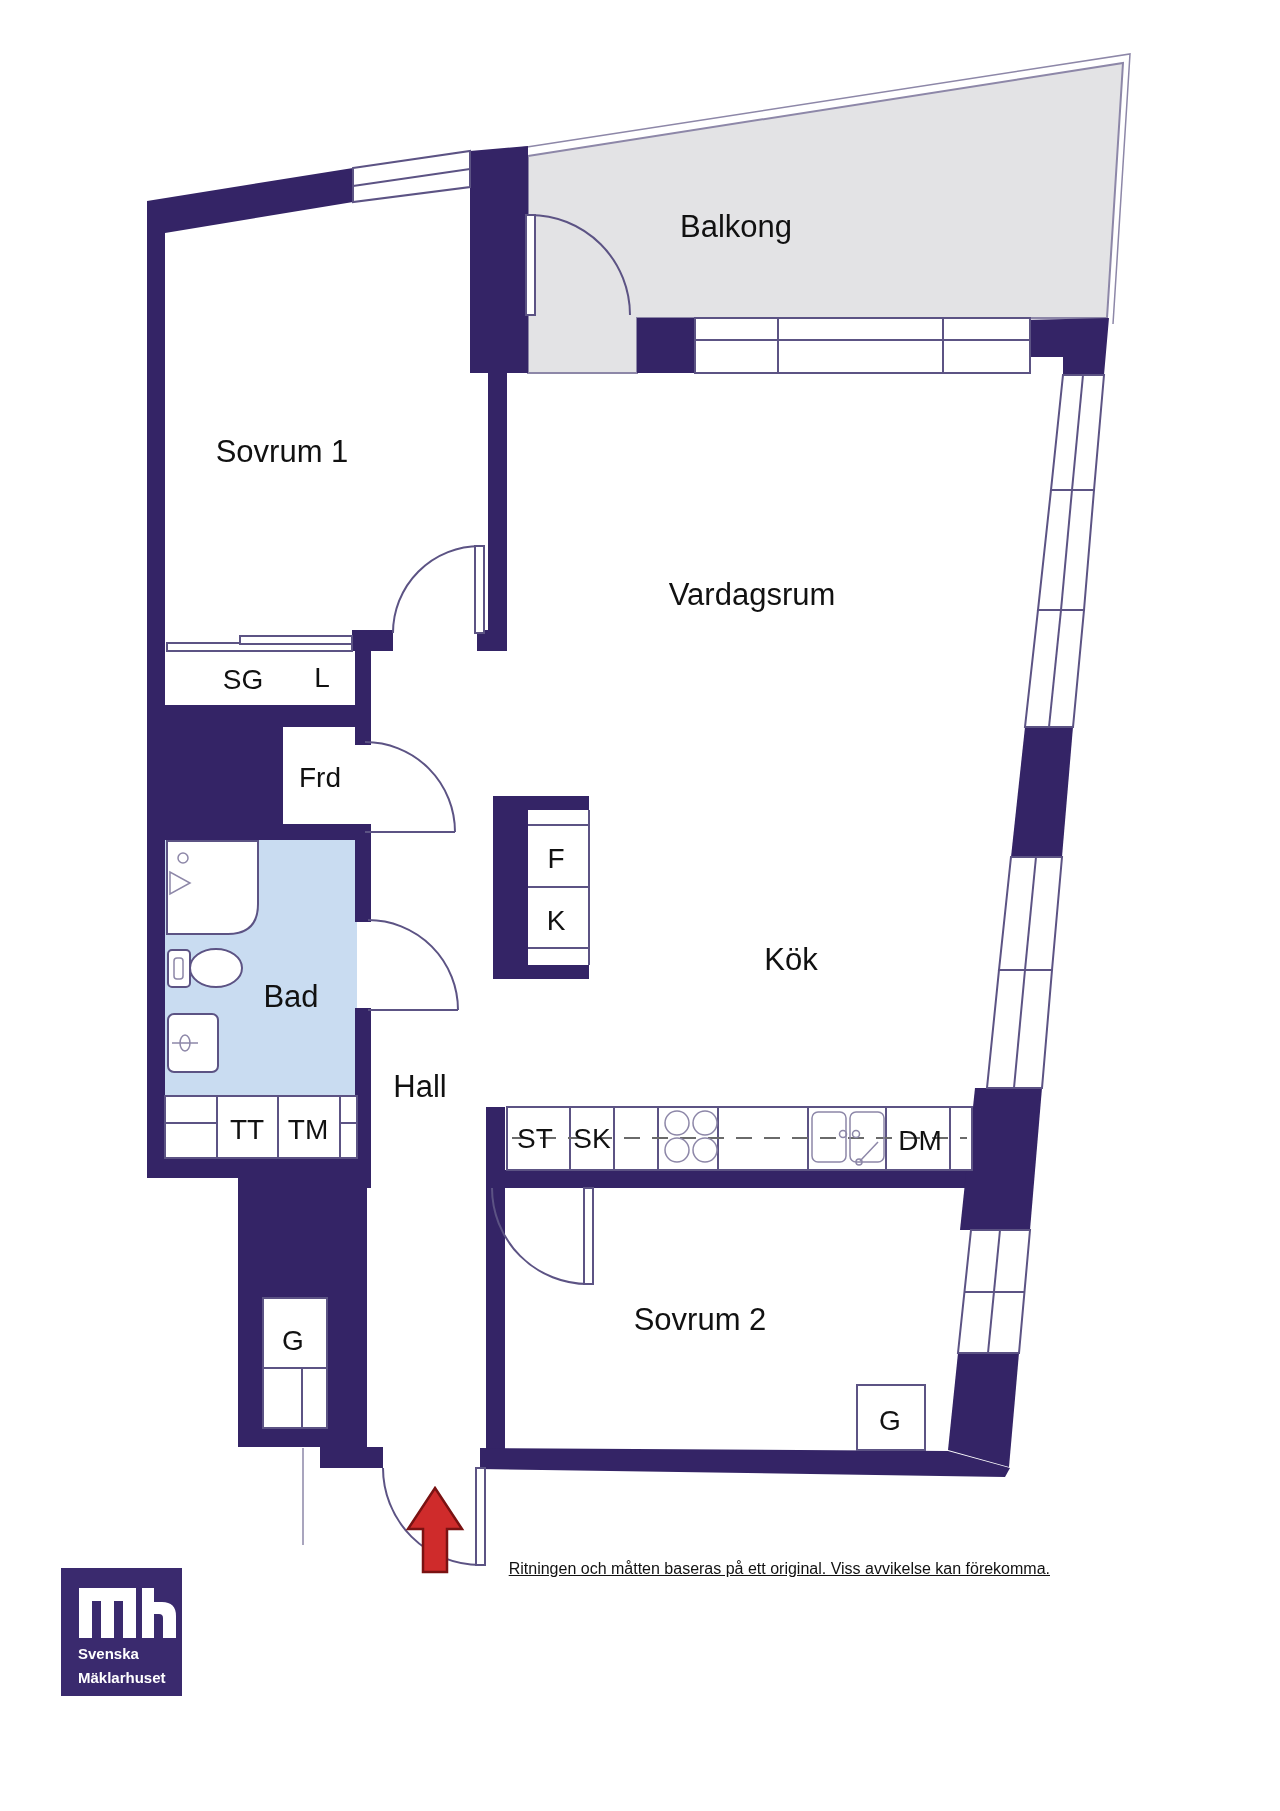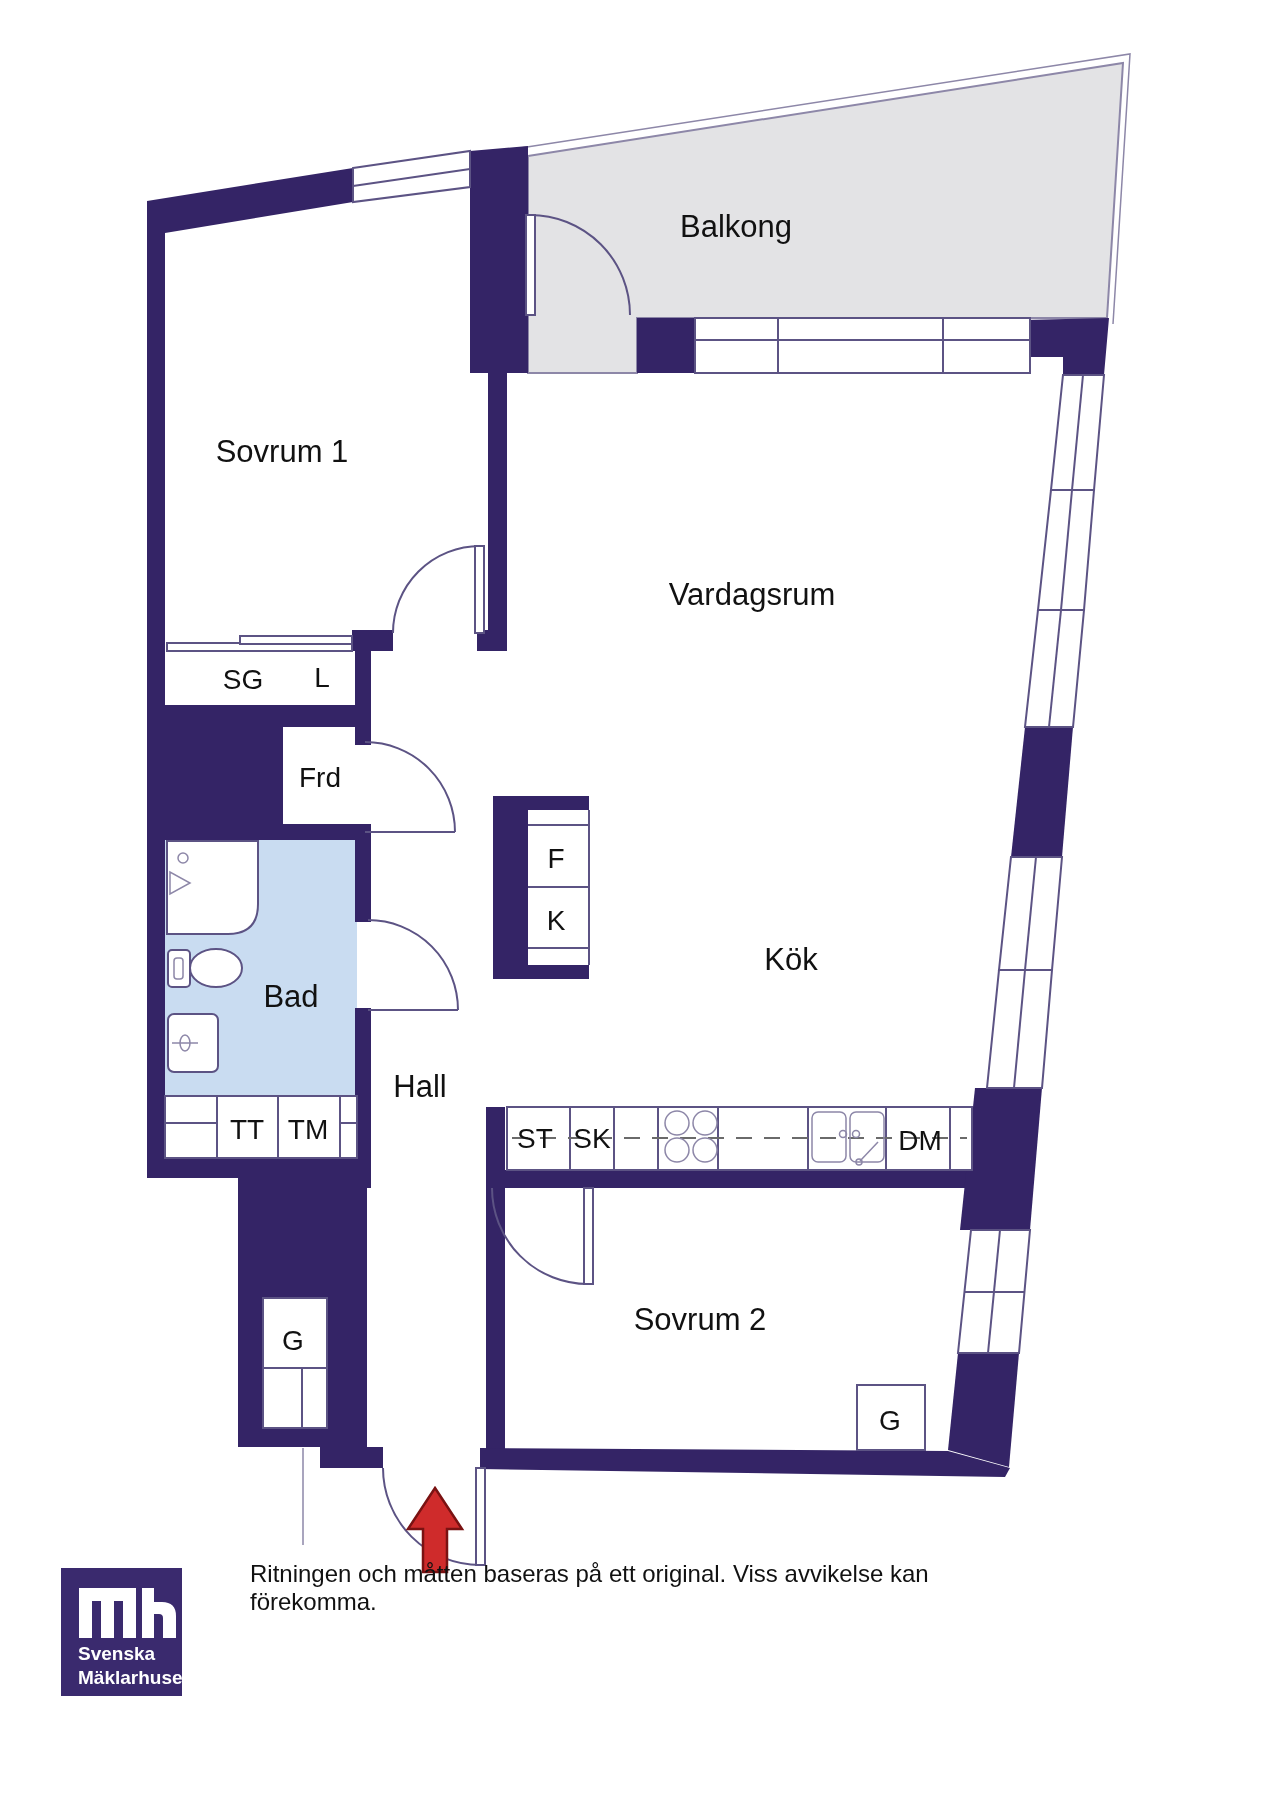--- a/index.html
+++ b/index.html
@@ -10,25 +10,25 @@
   .thin{stroke:#5c5384;stroke-width:2;fill:none;}
   .thin-light{stroke:#8d87a8;stroke-width:1.5;fill:none;}
   .white{fill:#ffffff;stroke:#5c5384;stroke-width:2;}
   .balc{fill:#e3e3e5;stroke:#8d87a8;stroke-width:2;}
   .bath{fill:#c9dcf1;stroke:none;}
   .fixture{fill:#ffffff;stroke:#5c5384;stroke-width:2;}
   .arc{stroke:#5c5384;stroke-width:2;fill:none;}
   .dash{stroke:#6a6a6a;stroke-width:2;fill:none;stroke-dasharray:16 12;}
   .room-label{font-size:31px;fill:#111111;text-anchor:middle;}
   .small-label{font-size:28px;fill:#111111;text-anchor:middle;}
-  .disclaimer{position:absolute;left:250px;top:1560px;width:800px;text-align:left;
-              font-size:24px;color:#111111;}
+  .disclaimer{position:absolute;left:250px;top:1560px;width:800px;text-align:right;
+              font-size:16px;color:#111111;text-decoration:underline;}
   .logo{position:absolute;left:61px;top:1568px;width:121px;height:128px;background:#3a2a6e;}
   .logo .name{position:absolute;left:17px;top:74px;color:#ffffff;font-weight:bold;
-              font-size:19px;line-height:24px;letter-spacing:0;white-space:nowrap;}
+              font-size:15px;line-height:24px;letter-spacing:0;white-space:nowrap;}
 </style>
 </head>
 <body>
 
 <div id="stage">
 <svg width="1280" height="1811" viewBox="0 0 1280 1811">
 
   <g>
     <polyline class="thin-light" points="514,149 1130,54 1113,324"></polyline>
     <polygon class="balc" points="528,156 1123,63 1107,318 637,318 637,373 528,373"></polygon>

